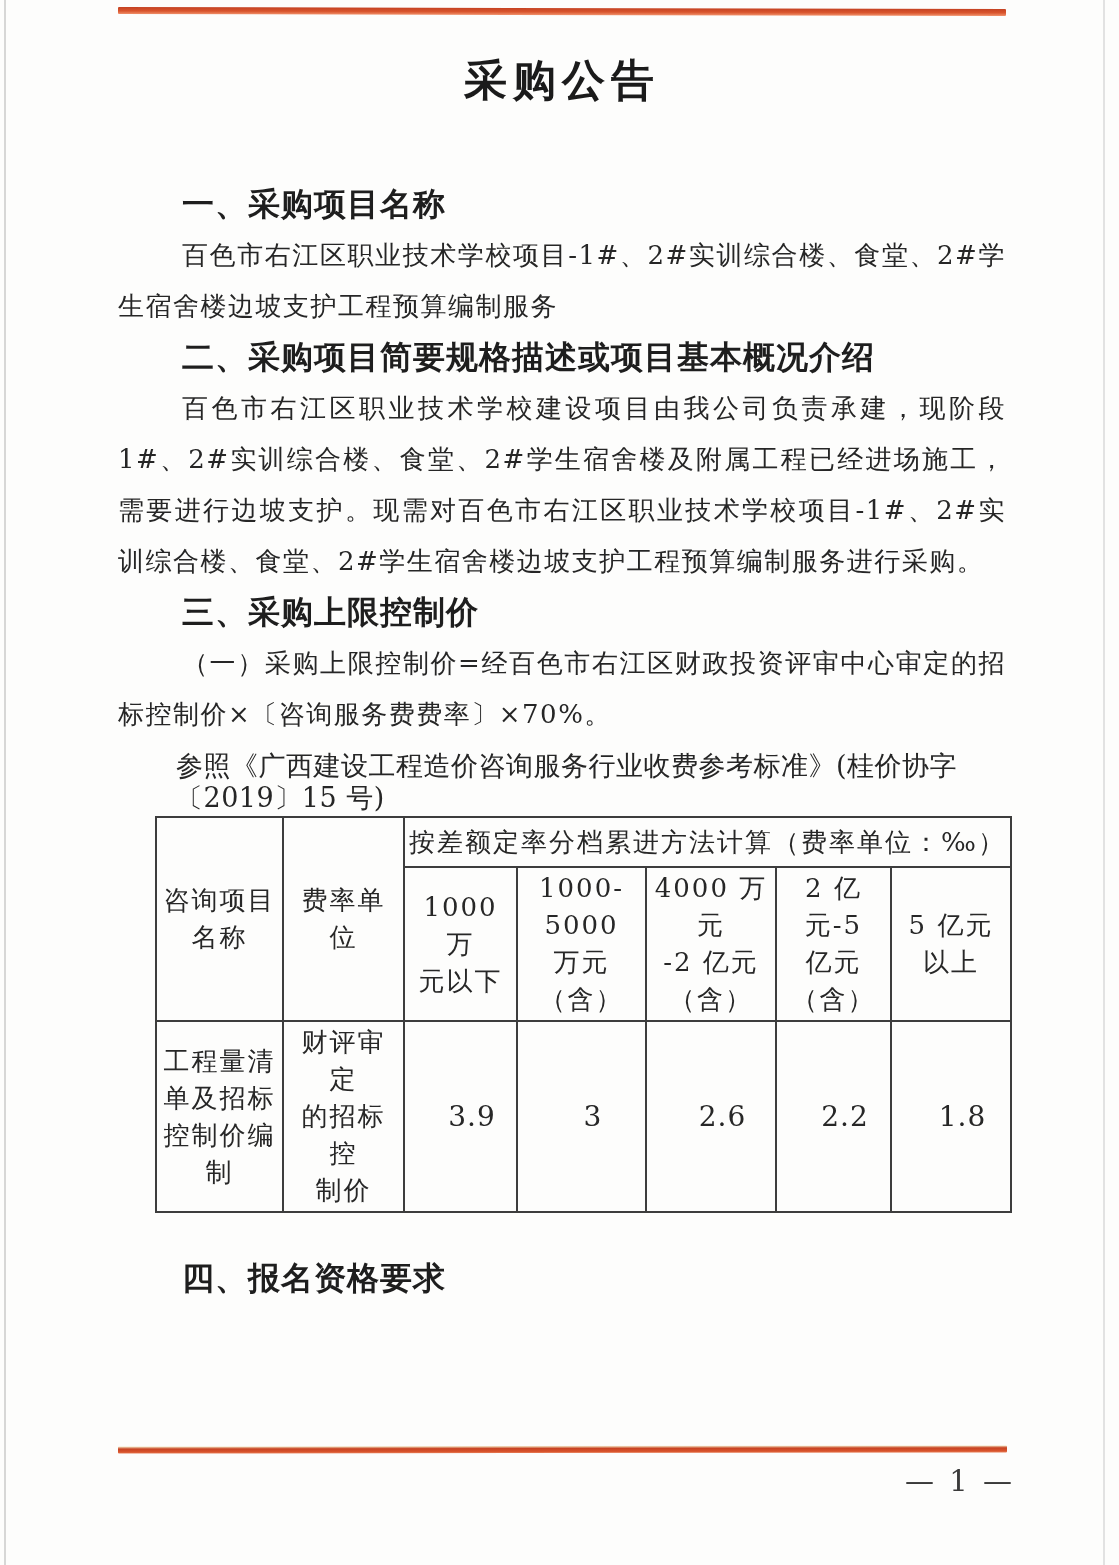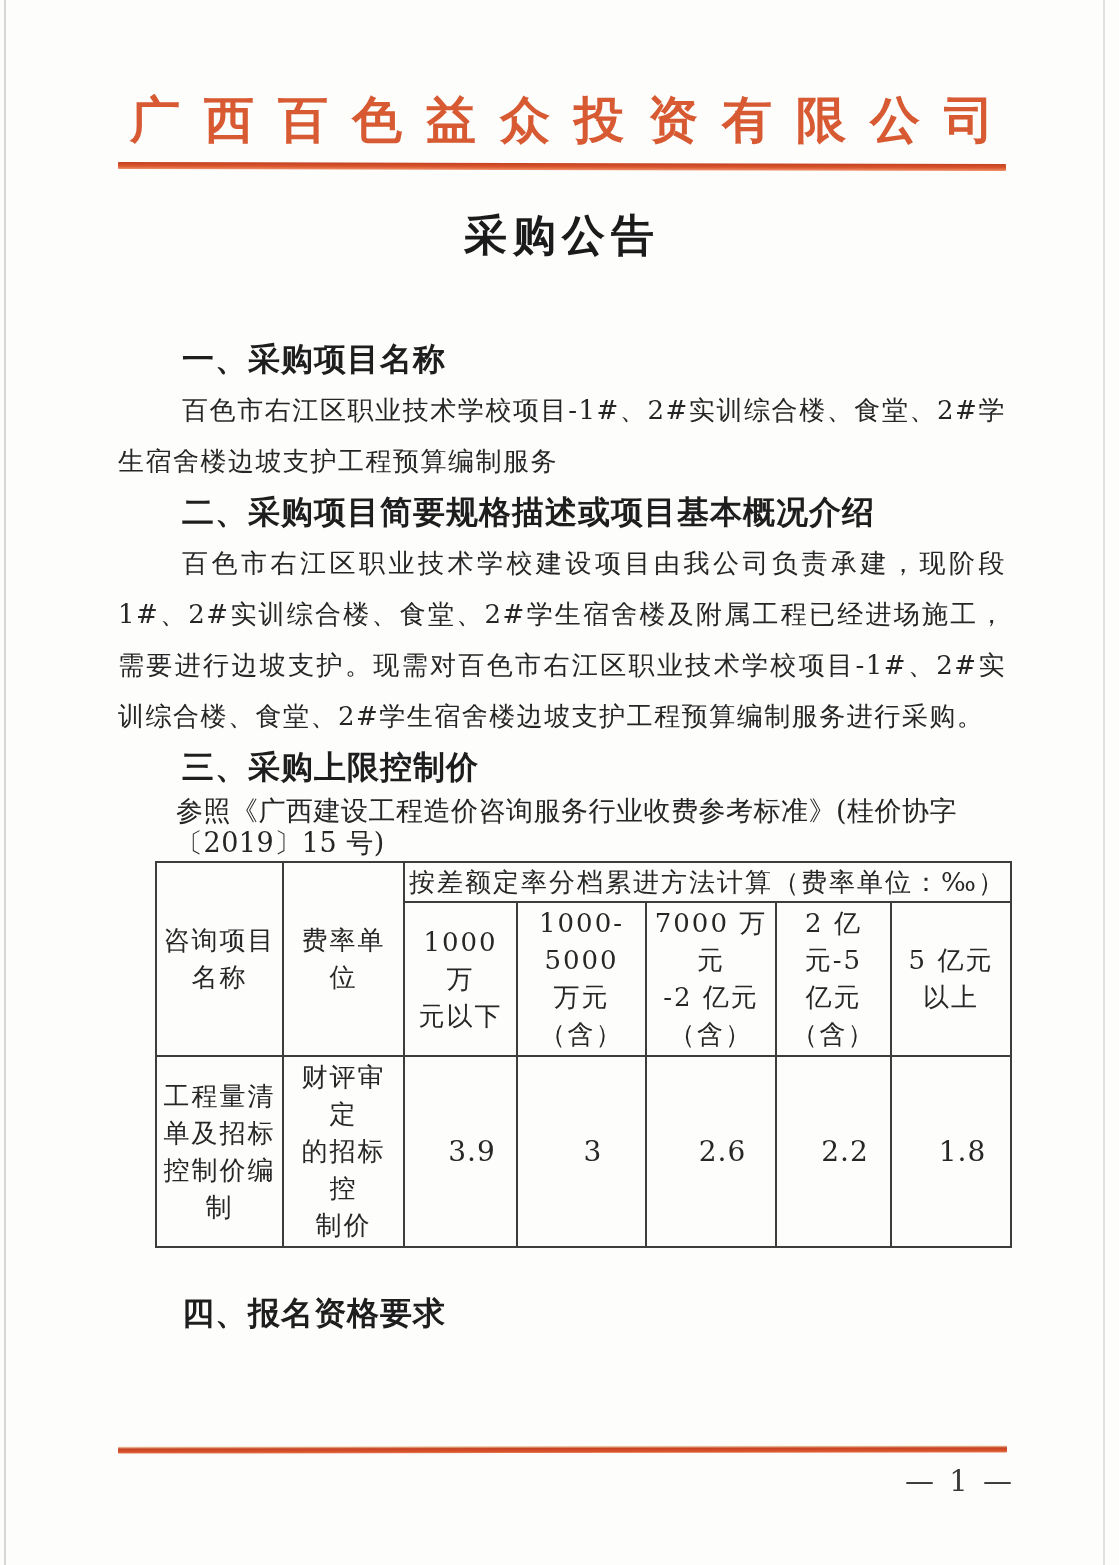--- a/index.html
+++ b/index.html
@@ -78,21 +78,21 @@
     margin: 0;
     font-size: 26px;
     line-height: 51px;
     text-indent: 64px;
     text-align: justify;
     letter-spacing: 1.5px;
     color: #262626;
   }
 
   .table-caption {
-    margin: 2px 0 0 58px;
+    margin: 10px 0 0 58px;
     font-size: 27px;
     line-height: 32px;
     letter-spacing: 0.5px;
     color: #262626;
   }
 
   .fee-table {
     margin: 2px 0 0 37px;
     width: 855px;
     border-collapse: collapse;
@@ -102,21 +102,21 @@
   .fee-table th, .fee-table td {
     border: 2px solid #3d3d3d;
     text-align: center;
     vertical-align: middle;
     font-weight: normal;
     padding: 2px 4px;
     color: #272727;
     white-space: pre-line;
   }
   .fee-table .hdr { font-size: 26px; letter-spacing: 2px; line-height: 37px; }
-  .fee-table .group-hdr { font-size: 26px; letter-spacing: 2px; height: 40px; line-height: 30px; }
+  .fee-table .group-hdr { font-size: 26px; letter-spacing: 2px; height: 50px; line-height: 30px; }
   .fee-table .range-row th { height: 93px; }
   .fee-table .data-row td { height: 142px; }
   .fee-table .cell-text { font-size: 26px; letter-spacing: 2px; line-height: 37px; }
   .fee-table .cell-num { font-size: 28px; letter-spacing: 1px; padding-left: 27px; }
 
   .footer-rule {
     position: absolute;
     left: 118px; top: 1446px;
     width: 889px; height: 7px;
     border-radius: 1px;
@@ -137,33 +137,33 @@
 </head>
 <body>
 
 <div class="page">
 
   <div class="scan-edge-left"></div>
   <div class="scan-edge-right"></div>
 
   <div class="content">
 
-    <h1 class="company-title">广西百色益众投资有限公司</h1>
 
     <div class="header-rule"></div>
 
     <h2 class="doc-title">采购公告</h2>
 
     <h3 class="sec-heading first">一、采购项目名称</h3>
     <p class="body-par">百色市右江区职业技术学校项目-1#、2#实训综合楼、食堂、2#学生宿舍楼边坡支护工程预算编制服务</p>
 
     <h3 class="sec-heading">二、采购项目简要规格描述或项目基本概况介绍</h3>
     <p class="body-par">百色市右江区职业技术学校建设项目由我公司负责承建，现阶段1#、2#实训综合楼、食堂、2#学生宿舍楼及附属工程已经进场施工，需要进行边坡支护。现需对百色市右江区职业技术学校项目-1#、2#实训综合楼、食堂、2#学生宿舍楼边坡支护工程预算编制服务进行采购。</p>
 
     <h3 class="sec-heading">三、采购上限控制价</h3>
+    <p class="body-par">（一）采购上限控制价=经百色市右江区财政投资评审中心审定的招标控制价×〔咨询服务费费率〕×70%。</p>
 
     <div class="table-caption">参照《广西建设工程造价咨询服务行业收费参考标准》(桂价协字〔2019〕15 号)</div>
 
     <table class="fee-table">
       <colgroup>
         <col style="width:127px">
           <col style="width:121px">
           <col style="width:113px">
         <col style="width:129px">
           <col style="width:130px">
@@ -175,21 +175,21 @@
           <th class="hdr" rowspan="2">咨询项目
 名称</th>
           <th class="hdr" rowspan="2">费率单位</th>
           <th class="group-hdr" colspan="5">按差额定率分档累进方法计算（费率单位：‰）</th>
         </tr>
         <tr class="range-row">
           <th class="hdr">1000 万
 元以下</th>
           <th class="hdr">1000-5000
 万元（含）</th>
-          <th class="hdr">7000 万元
+          <th class="hdr">4000 万元
 -2 亿元
 （含）</th>
           <th class="hdr">2 亿元-5
 亿元
 （含）</th>
           <th class="hdr">5 亿元
 以上</th>
         </tr>
         <tr class="data-row">
           <td class="cell-text">工程量清

